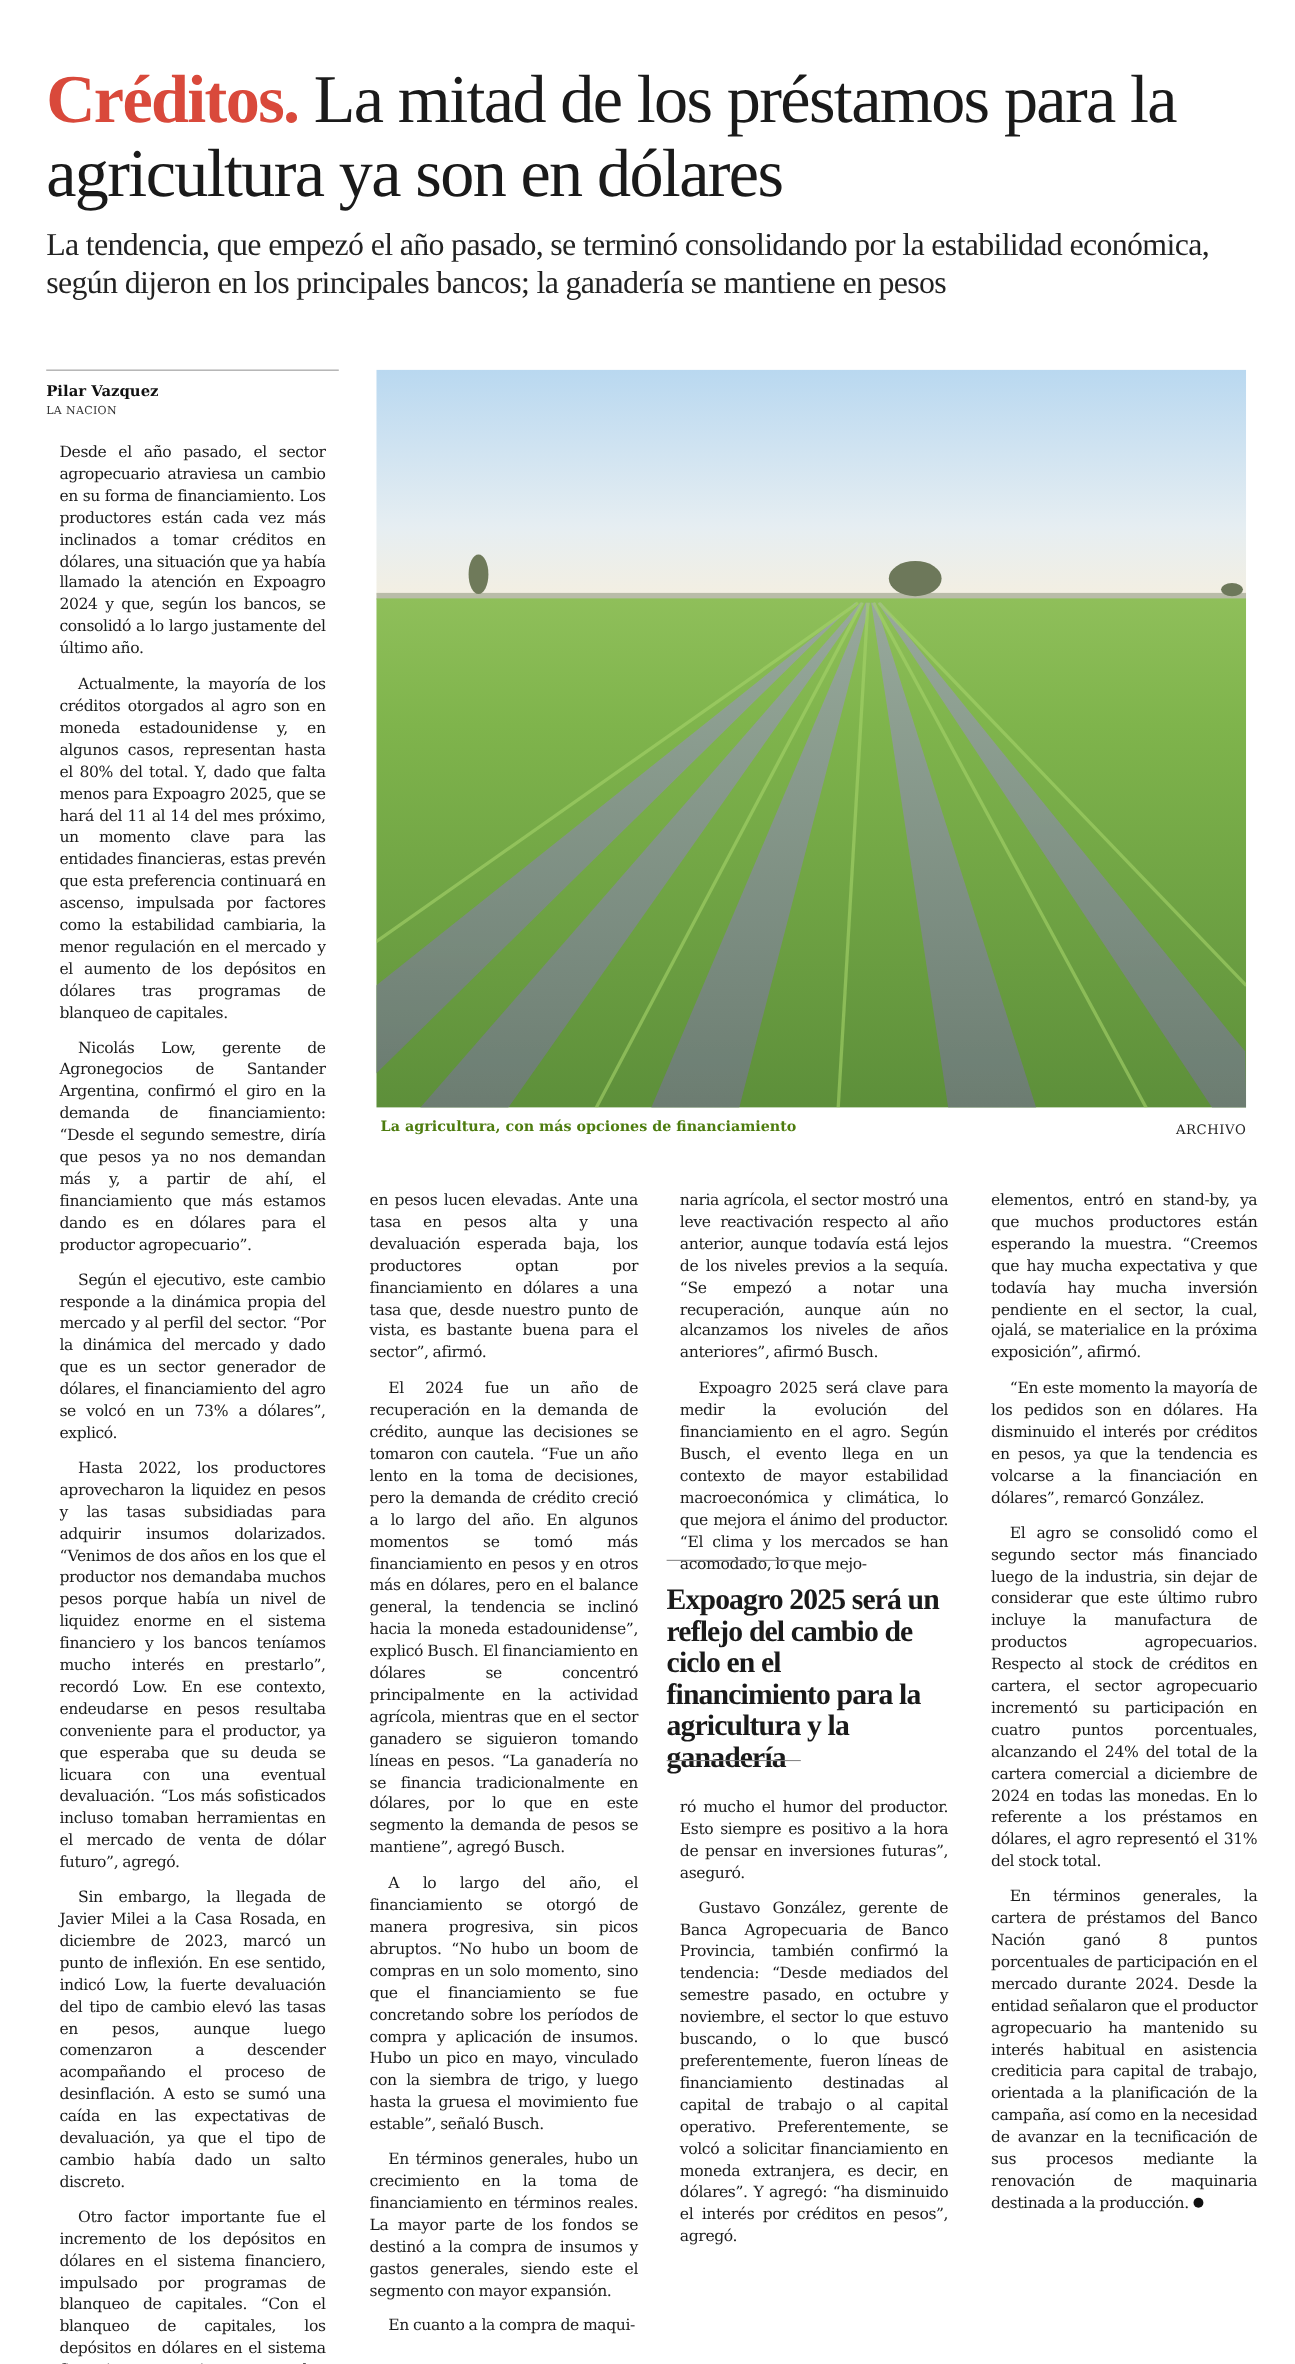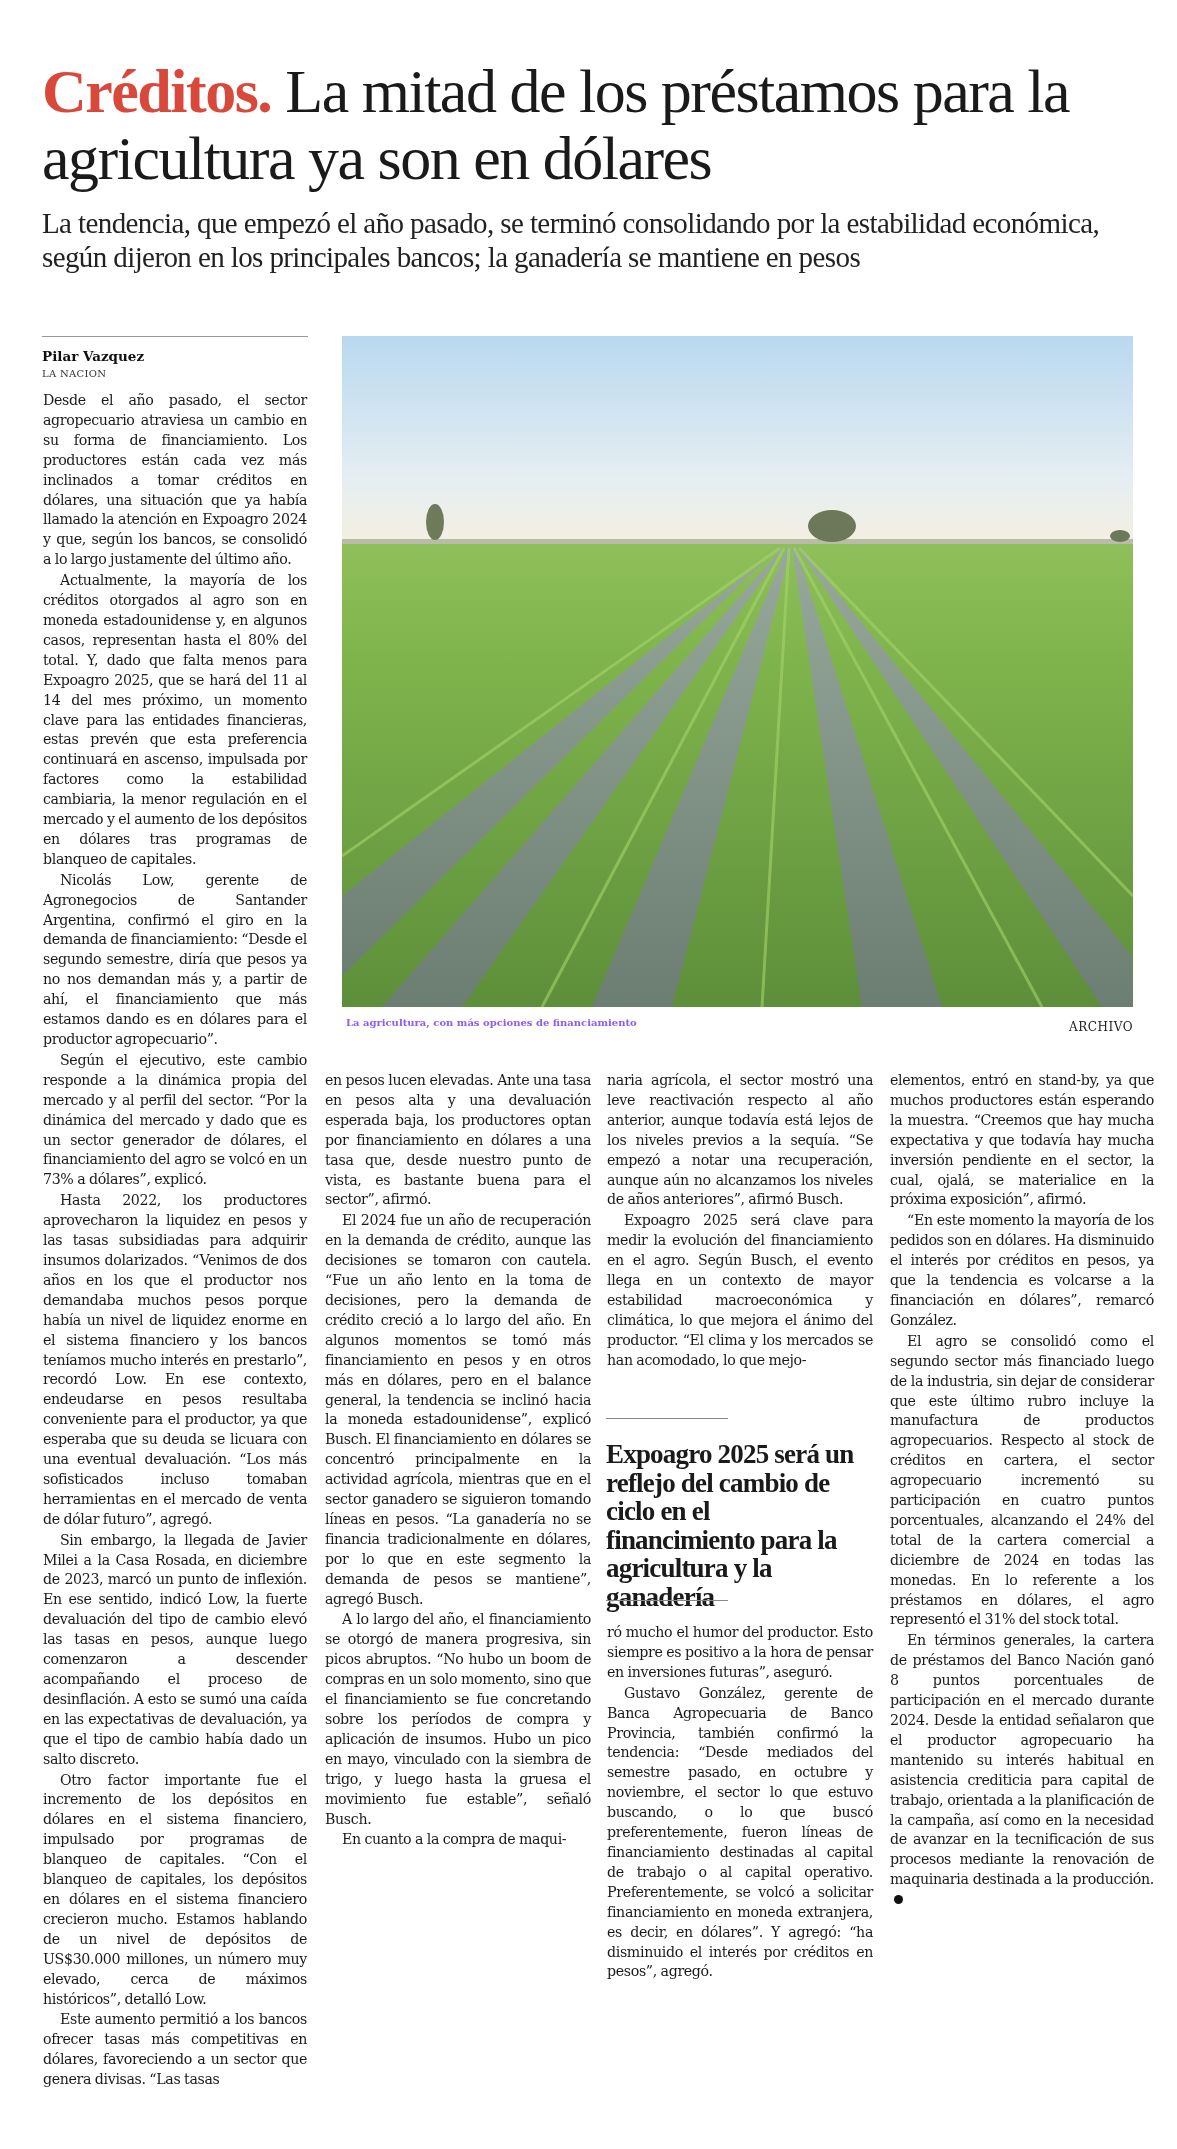--- a/index.html
+++ b/index.html
@@ -13,27 +13,27 @@
              font-family: "Liberation Serif", serif; font-size: 29px; line-height: 34px;
              letter-spacing: -0.6px; color: #222; }
   .byline-rule { position: absolute; left: 42px; top: 336px; width: 266px; height: 1px; background: #999; }
   .author { position: absolute; left: 42px; top: 348px; font-family: "DejaVu Serif", serif;
             font-weight: bold; font-size: 13.5px; color: #111; text-align: center; }
   .outlet { position: absolute; left: 42px; top: 368px; font-family: "DejaVu Serif", serif;
             font-size: 10px; letter-spacing: .3px; color: #333; }
   .photo { position: absolute; left: 342px; top: 336px; width: 791px; height: 671px; overflow: hidden; }
   .photo svg { display: block; width: 100%; height: 100%; }
   .caption { position: absolute; left: 346px; top: 1017px; font-family: "DejaVu Serif", serif;
-             font-weight: bold; font-size: 10px; color: #8b5cf6; }
+             font-weight: bold; font-size: 13px; color: #4d7c0f; }
   .credit { position: absolute; right: 44px; top: 1020px; font-family: "DejaVu Serif", serif;
             font-size: 12px; letter-spacing: .5px; color: #222; }
   .col { position: absolute; width: 266px; font-family: "DejaVu Serif", serif;
          font-size: 14.2px; line-height: 19.9px; text-align: justify; color: #1a1a1a;
          letter-spacing: -0.35px; word-spacing: -0.5px; hyphens: manual; }
-  .col p { margin: 1px; text-indent: 17px; }
+  .col p { margin: 12px; text-indent: 17px; }
   .col p.noindent { text-indent: 0; }
   .col1 { left: 42px; top: 390px; }
   .col2 { left: 324px; top: 1070px; width: 268px; }
   .col3 { left: 606px; top: 1070px; width: 268px; }
   .col3b { left: 606px; top: 1622px; width: 268px; }
   .col4 { left: 889px; top: 1070px; width: 266px; }
   .side-rule { position: absolute; left: 606px; width: 122px; height: 1px; background: #888; }
   .side-rule.top { top: 1418px; }
   .side-rule.bottom { top: 1600px; }
   .sidebar-title { position: absolute; left: 606px; top: 1440px; width: 250px; margin: 0;
@@ -107,20 +107,21 @@
   <p>Hasta 2022, los productores aprovecharon la liquidez en pesos y las tasas subsidiadas para adquirir insumos dolarizados. “Venimos de dos años en los que el productor nos demandaba muchos pesos porque había un nivel de liquidez enorme en el sistema financiero y los bancos teníamos mucho interés en prestarlo”, recordó Low. En ese contexto, endeudarse en pesos resultaba conveniente para el productor, ya que esperaba que su deuda se licuara con una eventual devaluación. “Los más sofisticados incluso tomaban herramientas en el mercado de venta de dólar futuro”, agregó.</p>
   <p>Sin embargo, la llegada de Javier Milei a la Casa Rosada, en diciembre de 2023, marcó un punto de inflexión. En ese sentido, indicó Low, la fuerte devaluación del tipo de cambio elevó las tasas en pesos, aunque luego comenzaron a descender acompañando el proceso de desinflación. A esto se sumó una caída en las expectativas de devaluación, ya que el tipo de cambio había dado un salto discreto.</p>
   <p>Otro factor importante fue el incremento de los depósitos en dólares en el sistema financiero, impulsado por programas de blanqueo de capitales. “Con el blanqueo de capitales, los depósitos en dólares en el sistema financiero crecieron mucho. Estamos hablando de un nivel de depósitos de US$30.000 millones, un número muy elevado, cerca de máximos históricos”, detalló Low.</p>
   <p>Este aumento permitió a los bancos ofrecer tasas más competitivas en dólares, favoreciendo a un sector que genera divisas. “Las tasas</p>
 </div>
 
 <div class="col col2">
   <p class="noindent">en pesos lucen elevadas. Ante una tasa en pesos alta y una devaluación esperada baja, los productores optan por financiamiento en dólares a una tasa que, desde nuestro punto de vista, es bastante buena para el sector”, afirmó.</p>
   <p>El 2024 fue un año de recuperación en la demanda de crédito, aunque las decisiones se tomaron con cautela. “Fue un año lento en la toma de decisiones, pero la demanda de crédito creció a lo largo del año. En algunos momentos se tomó más financiamiento en pesos y en otros más en dólares, pero en el balance general, la tendencia se inclinó hacia la moneda estadounidense”, explicó Busch. El financiamiento en dólares se concentró principalmente en la actividad agrícola, mientras que en el sector ganadero se siguieron tomando líneas en pesos. “La ganadería no se financia tradicionalmente en dólares, por lo que en este segmento la demanda de pesos se mantiene”, agregó Busch.</p>
   <p>A lo largo del año, el financiamiento se otorgó de manera progresiva, sin picos abruptos. “No hubo un boom de compras en un solo momento, sino que el financiamiento se fue concretando sobre los períodos de compra y aplicación de insumos. Hubo un pico en mayo, vinculado con la siembra de trigo, y luego hasta la gruesa el movimiento fue estable”, señaló Busch.</p>
+  <p>En términos generales, hubo un crecimiento en la toma de financiamiento en términos reales. La mayor parte de los fondos se destinó a la compra de insumos y gastos generales, siendo este el segmento con mayor expansión.</p>
   <p>En cuanto a la compra de maqui-</p>
 </div>
 
 <div class="col col3">
   <p class="noindent">naria agrícola, el sector mostró una leve reactivación respecto al año anterior, aunque todavía está lejos de los niveles previos a la sequía. “Se empezó a notar una recuperación, aunque aún no alcanzamos los niveles de años anteriores”, afirmó Busch.</p>
   <p>Expoagro 2025 será clave para medir la evolución del financiamiento en el agro. Según Busch, el evento llega en un contexto de mayor estabilidad macroeconómica y climática, lo que mejora el ánimo del productor. “El clima y los mercados se han acomodado, lo que mejo-</p>
 </div>
 
 <div class="side-rule top"></div>
 <h2 class="sidebar-title">Expoagro 2025 será un reflejo del cambio de ciclo en el financimiento para la agricultura y la ganadería</h2>

